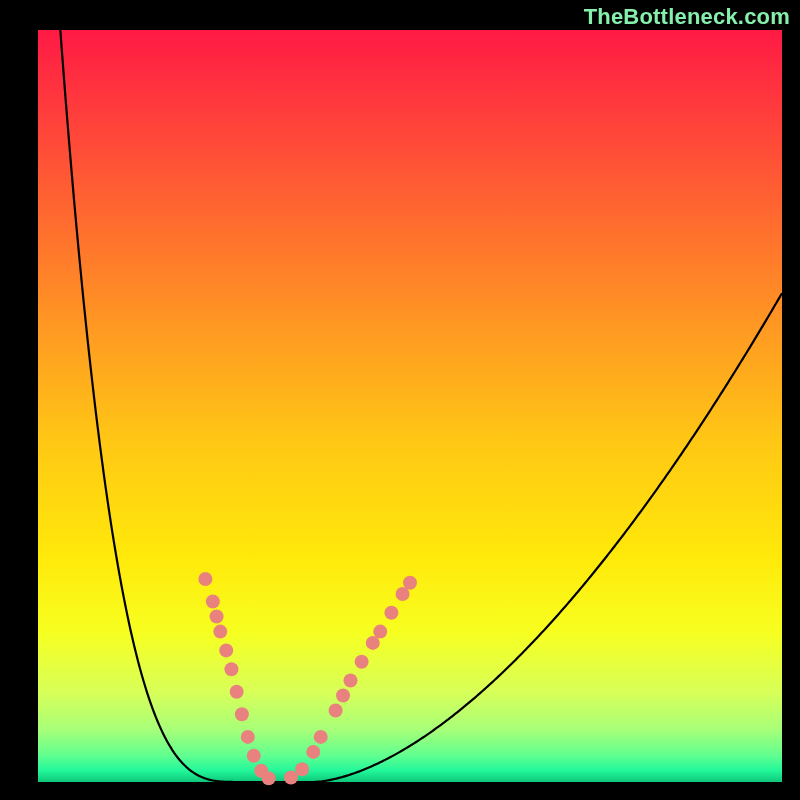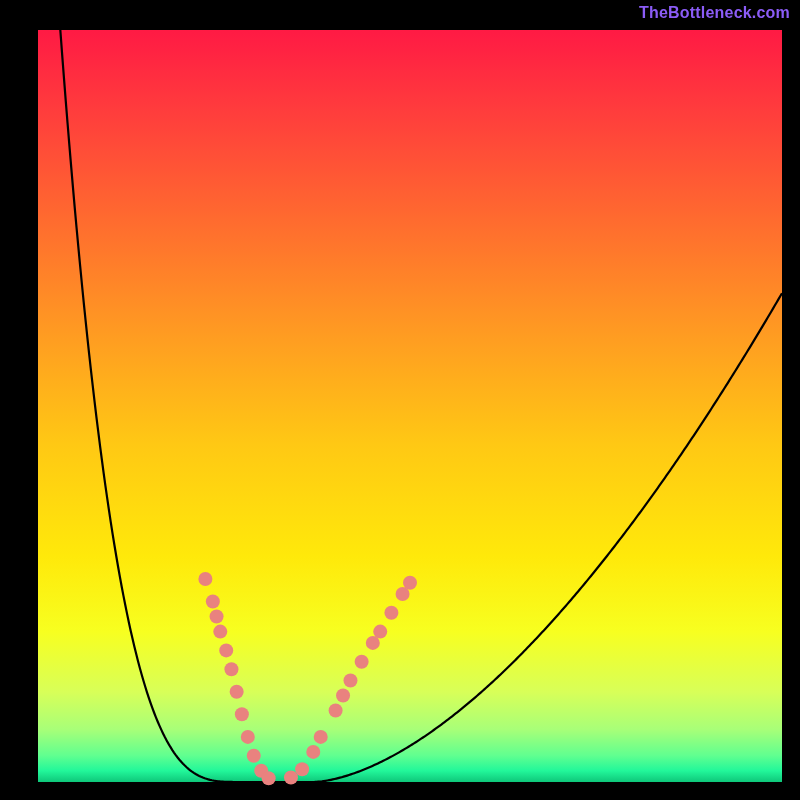--- a/index.html
+++ b/index.html
@@ -14,23 +14,23 @@
     position: relative;
     width: 800px;
     height: 800px;
     background: #000;
   }
   .watermark {
     position: absolute;
     top: 4px;
     right: 10px;
     font-family: Arial, Helvetica, sans-serif;
-    font-size: 16px;
+    font-size: 22px;
     font-weight: 600;
-    color: #8b5cf6;
+    color: #86efac;
     letter-spacing: 0.2px;
     z-index: 50;
     user-select: none;
   }
   svg {
     display: block;
   }
 </style>
 </head>
 <body>

